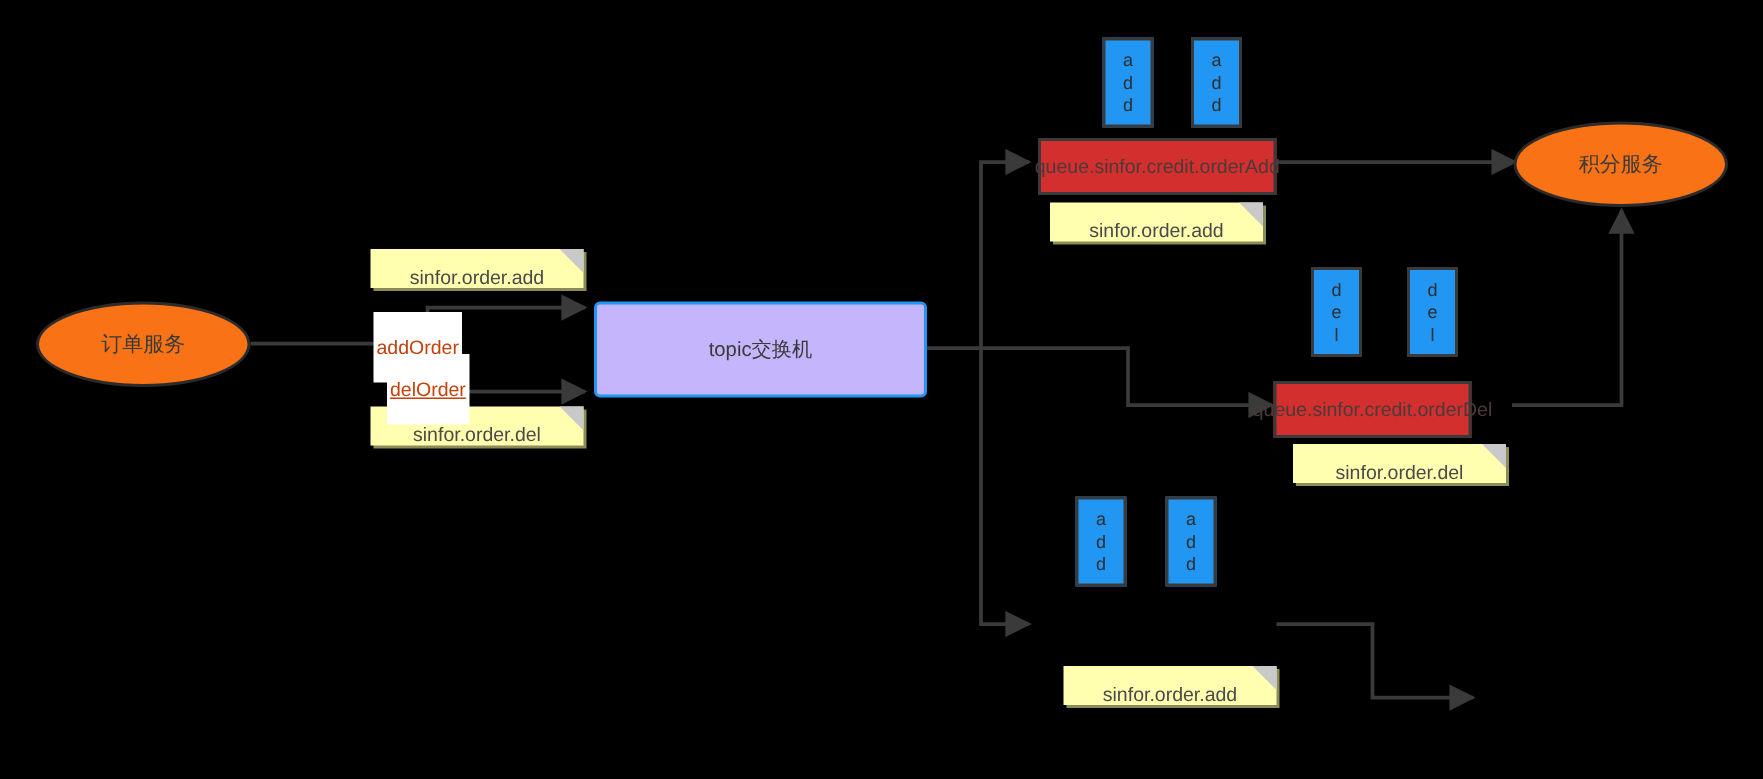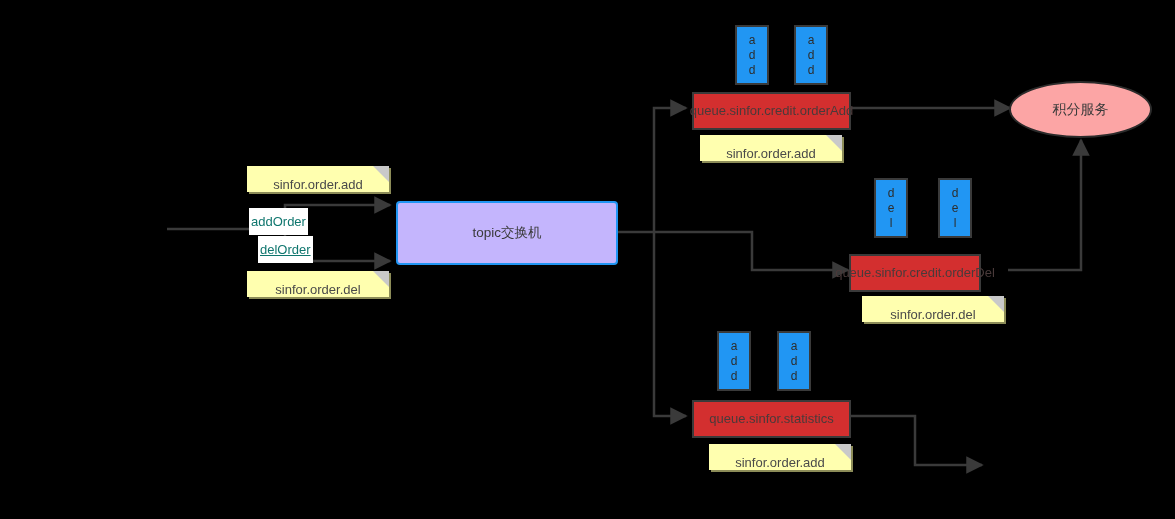--- a/index.html
+++ b/index.html
@@ -19,21 +19,21 @@
     position: absolute;
     left: 0; top: 0;
     width: 1175px;
     height: 519px;
     pointer-events: none;
   }
 
   
   .ellipse {
     position: absolute;
-    background: #fca5a5;
+    background: #f97316;
     border: 2px solid #2b2b2b;
     border-radius: 50%;
     display: flex;
     align-items: center;
     justify-content: center;
     color: #3a3a3a;
     font-size: 14px;
     box-sizing: border-box;
   }
 
@@ -101,23 +101,23 @@
     right: 0;
     width: 0; height: 0;
     border-top: 16px solid #c9c9c9;
     border-left: 16px solid transparent;
   }
 
   
   .keylabel {
     position: absolute;
     background: #FFFFFF;
-    color: #0f766e;
+    color: #c2410c;
     font-size: 13px;
-    padding: 6px 2px;
+    padding: 16px 2px;
     white-space: nowrap;
     box-sizing: border-box;
   }
 </style>
 </head>
 <body>
 
 <div id="canvas">
 
   <svg id="wires" viewBox="0 0 1175 519" width="1175" height="519" xmlns="http://www.w3.org/2000/svg">
@@ -143,20 +143,23 @@
       <path d="M 654 232 L 654 416 L 686 416" marker-end="url(#arrow)"></path>
 
       <path d="M 851 108 L 1010 108" marker-end="url(#arrow)"></path>
 
       <path d="M 1008 270 L 1081 270 L 1081 140" marker-end="url(#arrow)"></path>
 
       <path d="M 851 416 L 915 416 L 915 465 L 982 465" marker-end="url(#arrow)"></path>
     </g>
   </svg>
 
+  <div class="ellipse" style="left:24px; top:201px; width:143px; height:57px;">
+    <span>订单服务</span>
+  </div>
 
   <div class="note" style="left:247px; top:166px; width:142px; height:26px;">
     <span>sinfor.order.add</span>
     <span class="fold"></span>
   </div>
   <div class="note" style="left:247px; top:271px; width:142px; height:26px;">
     <span>sinfor.order.del</span>
     <span class="fold"></span>
   </div>
 
@@ -206,23 +209,20 @@
   <div class="token" style="left:717px; top:331px; width:34px; height:60px;">
     <span>a</span>
     <span>d</span>
     <span>d</span>
   </div>
   <div class="token" style="left:777px; top:331px; width:34px; height:60px;">
     <span>a</span>
     <span>d</span>
     <span>d</span>
   </div>
-  <div class="queue" style="left:692px; top:400px; width:159px; height:33px;">
-    <span>queue.sinfor.statistics</span>
-  </div>
   <div class="note" style="left:709px; top:444px; width:142px; height:26px;">
     <span>sinfor.order.add</span>
     <span class="fold"></span>
   </div>
 
   <div class="ellipse" style="left:1009px; top:81px; width:143px; height:57px;">
     <span>积分服务</span>
   </div>
 
 </div>

